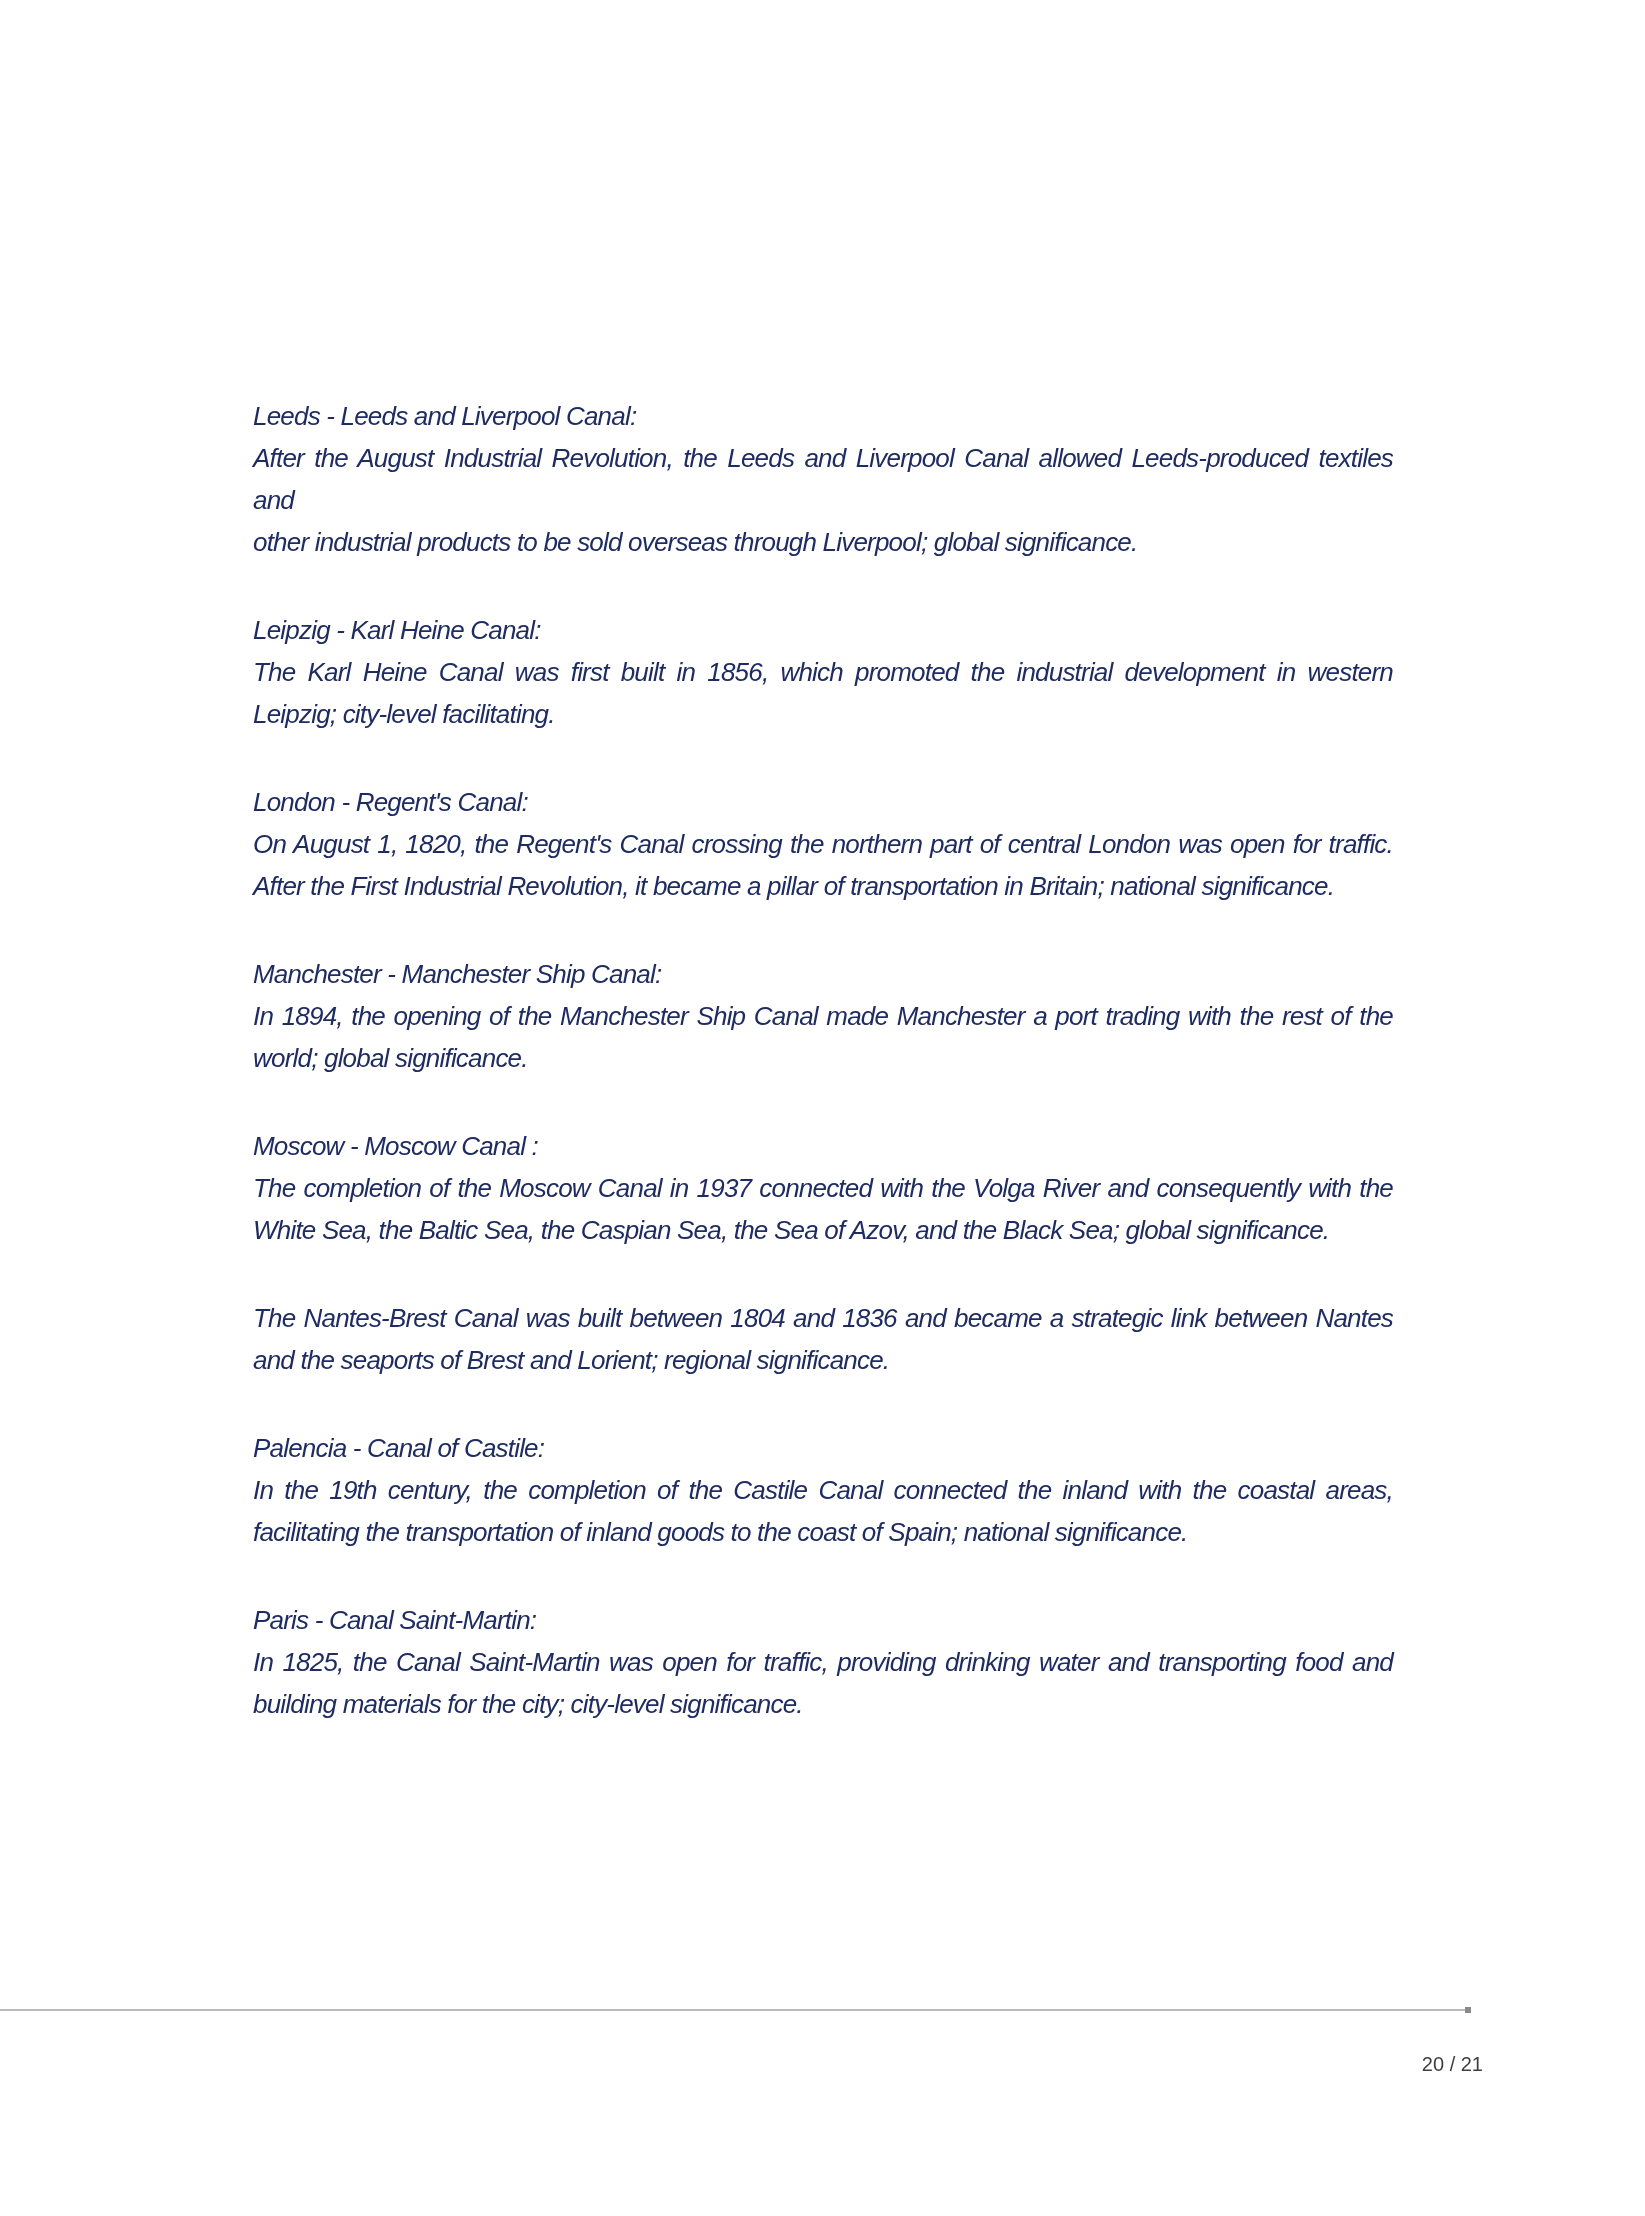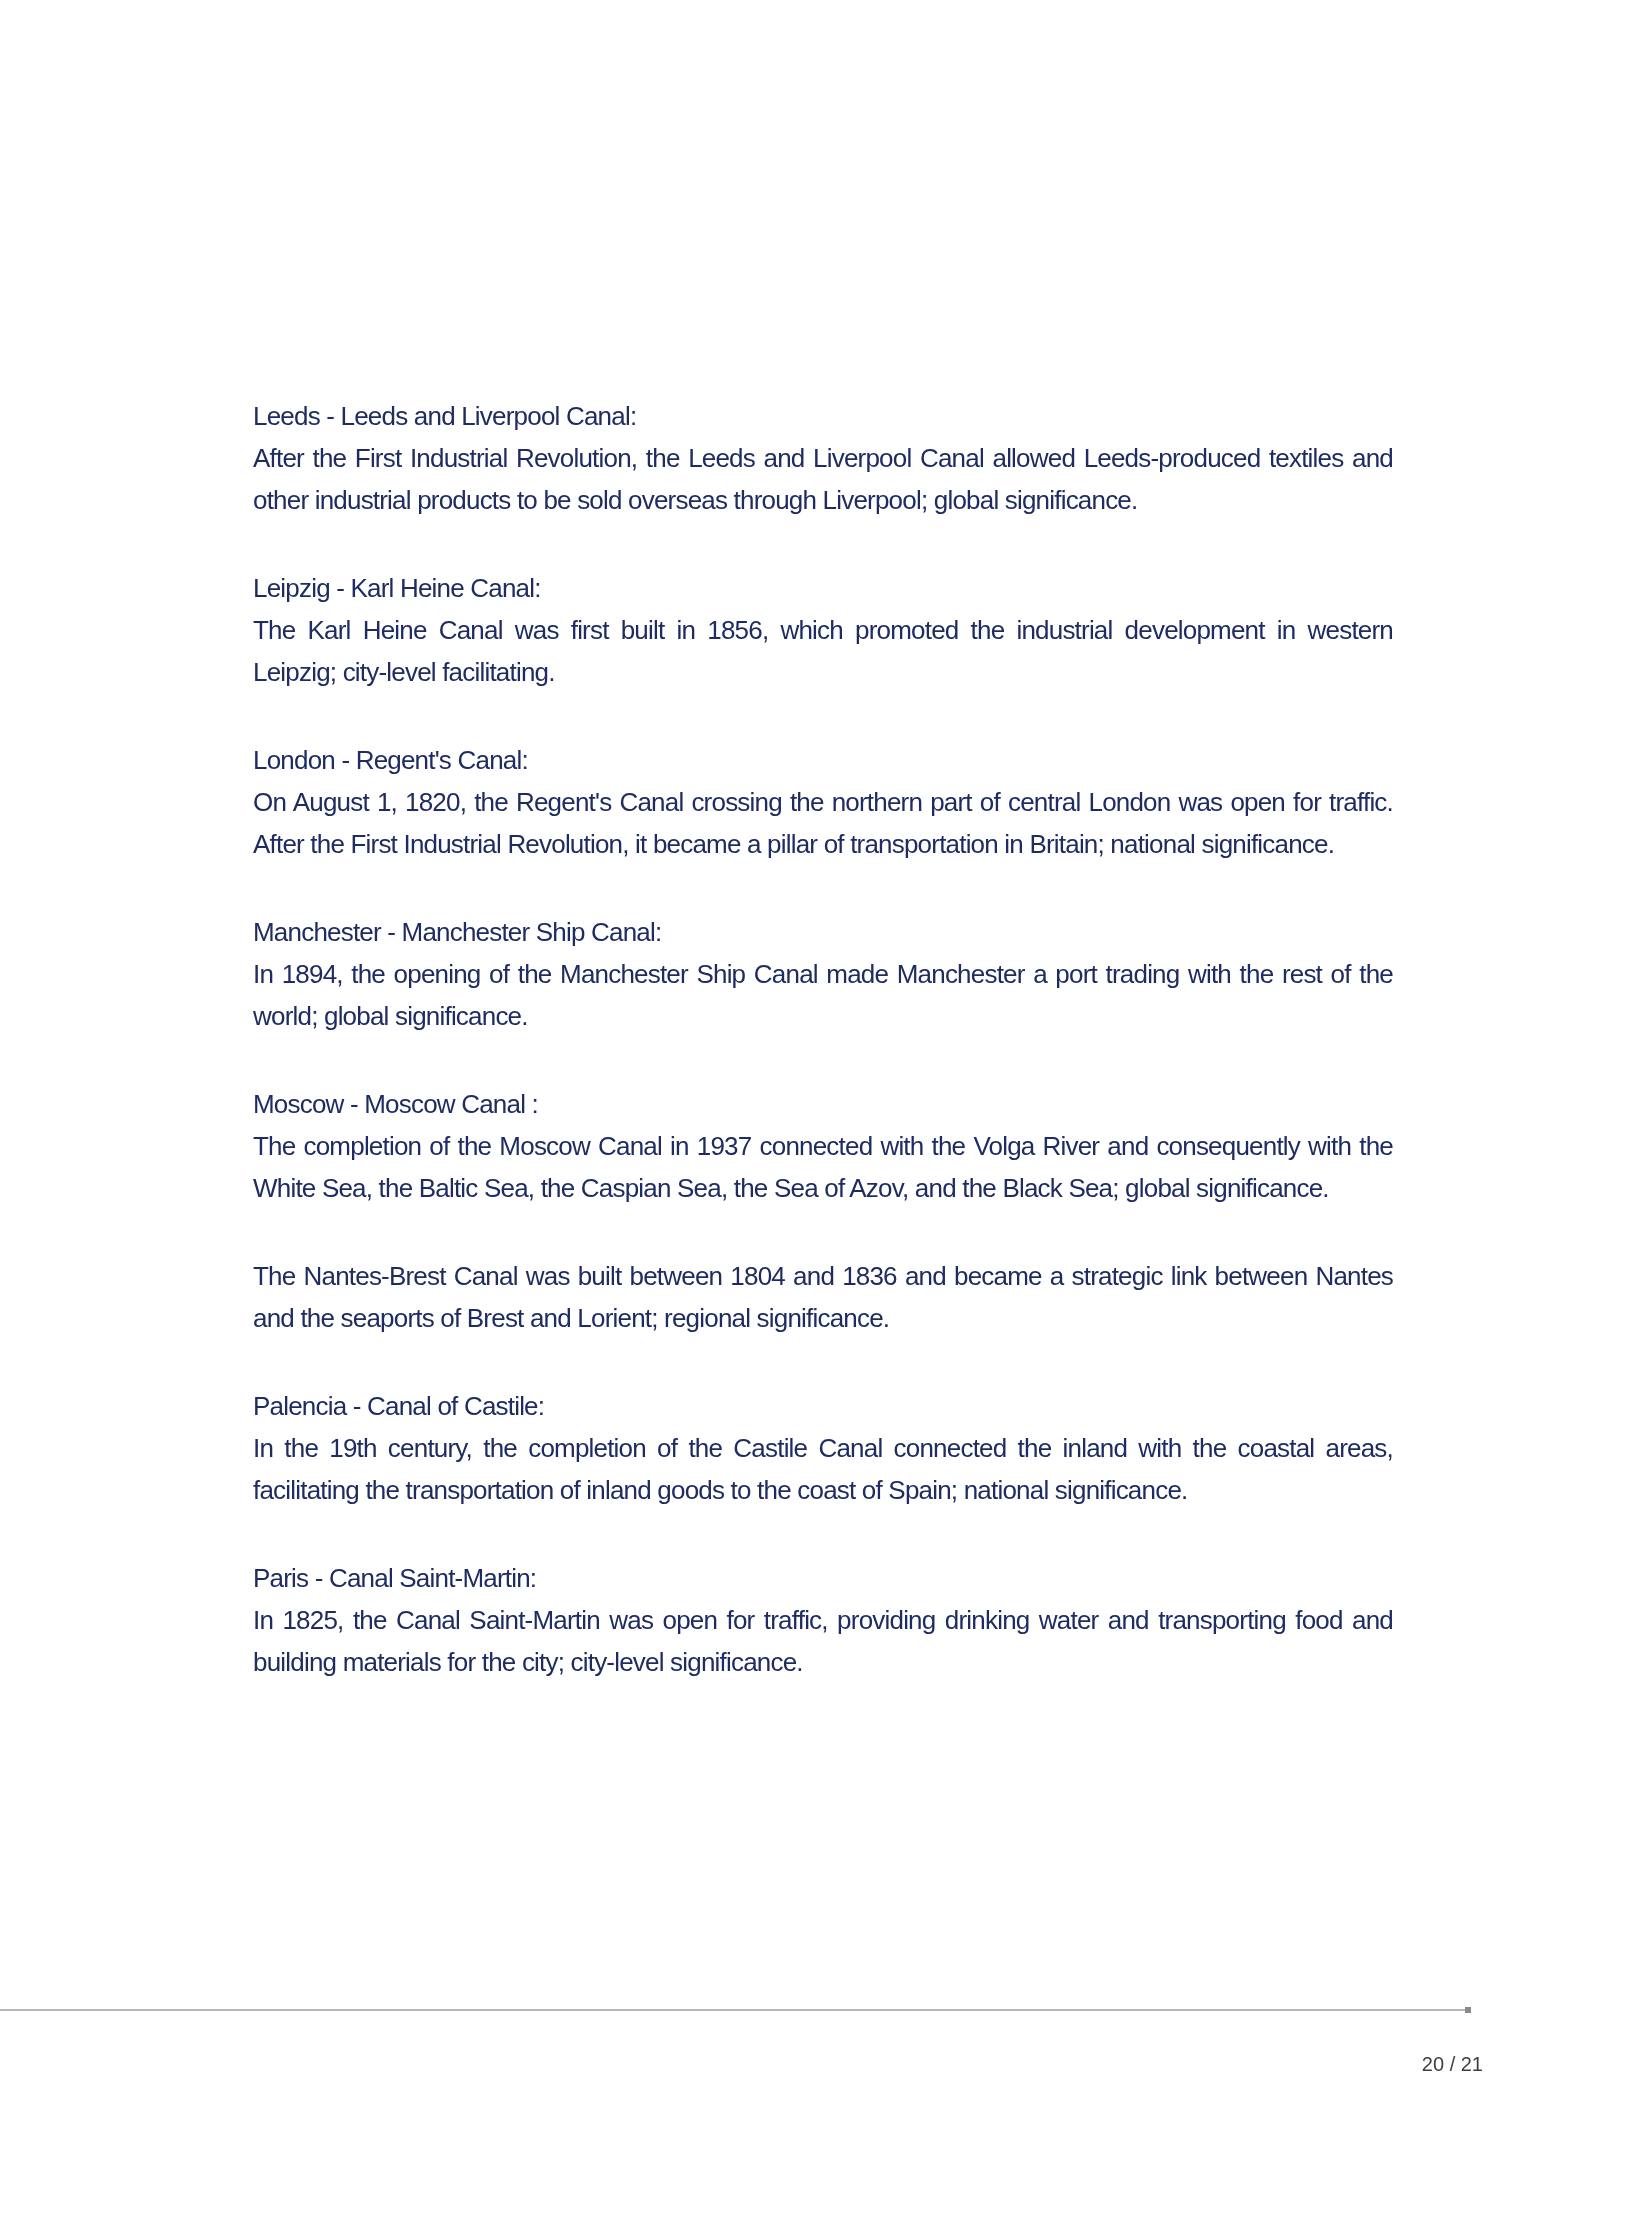--- a/index.html
+++ b/index.html
@@ -12,21 +12,21 @@
   *{margin:0;padding:0;box-sizing:border-box;}
   html,body{background:var(--bg);}
   body{
     width:1645px;height:2216px;
     position:relative;
     font-family:"Liberation Sans", sans-serif;
     overflow:hidden;
   }
   .content{
     position:absolute;
-    left:253px;top:395px;width:1140px;
+    left:253px;top:395px;width:1140px;font-style:italic;
   }
   .paragraph{margin-bottom:46px;}
   .line{
     font-size:26px;
     line-height:42px;
     letter-spacing:-0.8px;
     color:var(--text);
     white-space:normal;
   }
   .line.justified{
@@ -56,21 +56,21 @@
     color:var(--pagenum);
   }
 </style>
 </head>
 <body>
 
 <div class="page">
   <main class="content" id="paragraphs">
       <section class="paragraph">
         <div class="line heading">Leeds - Leeds and Liverpool Canal:</div>
-        <div class="line body justified">After the First Industrial Revolution, the Leeds and Liverpool Canal allowed Leeds-produced textiles and</div>
+        <div class="line body justified">After the August Industrial Revolution, the Leeds and Liverpool Canal allowed Leeds-produced textiles and</div>
         <div class="line body">other industrial products to be sold overseas through Liverpool; global significance.</div>
       </section>
       <section class="paragraph">
         <div class="line heading">Leipzig - Karl Heine Canal:</div>
         <div class="line body justified">The Karl Heine Canal was first built in 1856, which promoted the industrial development in western</div>
         <div class="line body">Leipzig; city-level facilitating.</div>
       </section>
       <section class="paragraph">
         <div class="line heading">London - Regent's Canal:</div>
         <div class="line body justified">On August 1, 1820, the Regent's Canal crossing the northern part of central London was open for traffic.</div>

